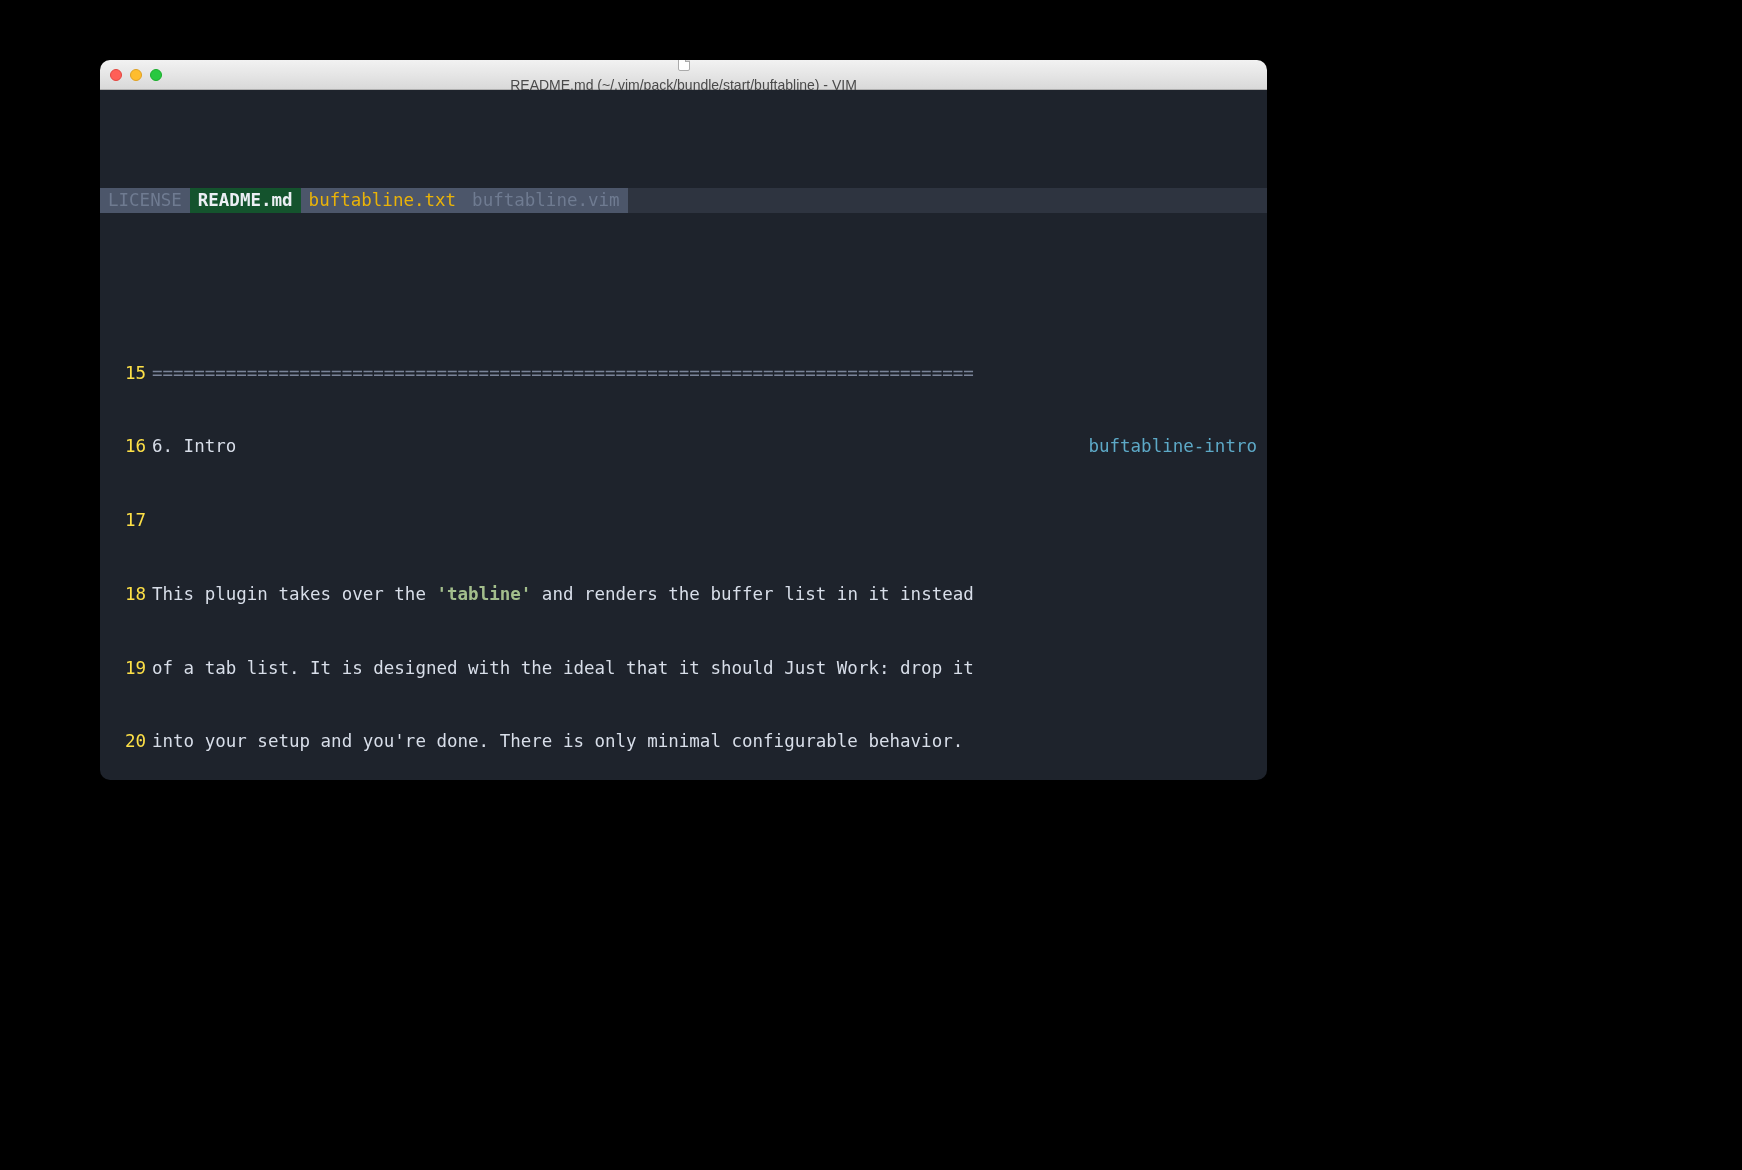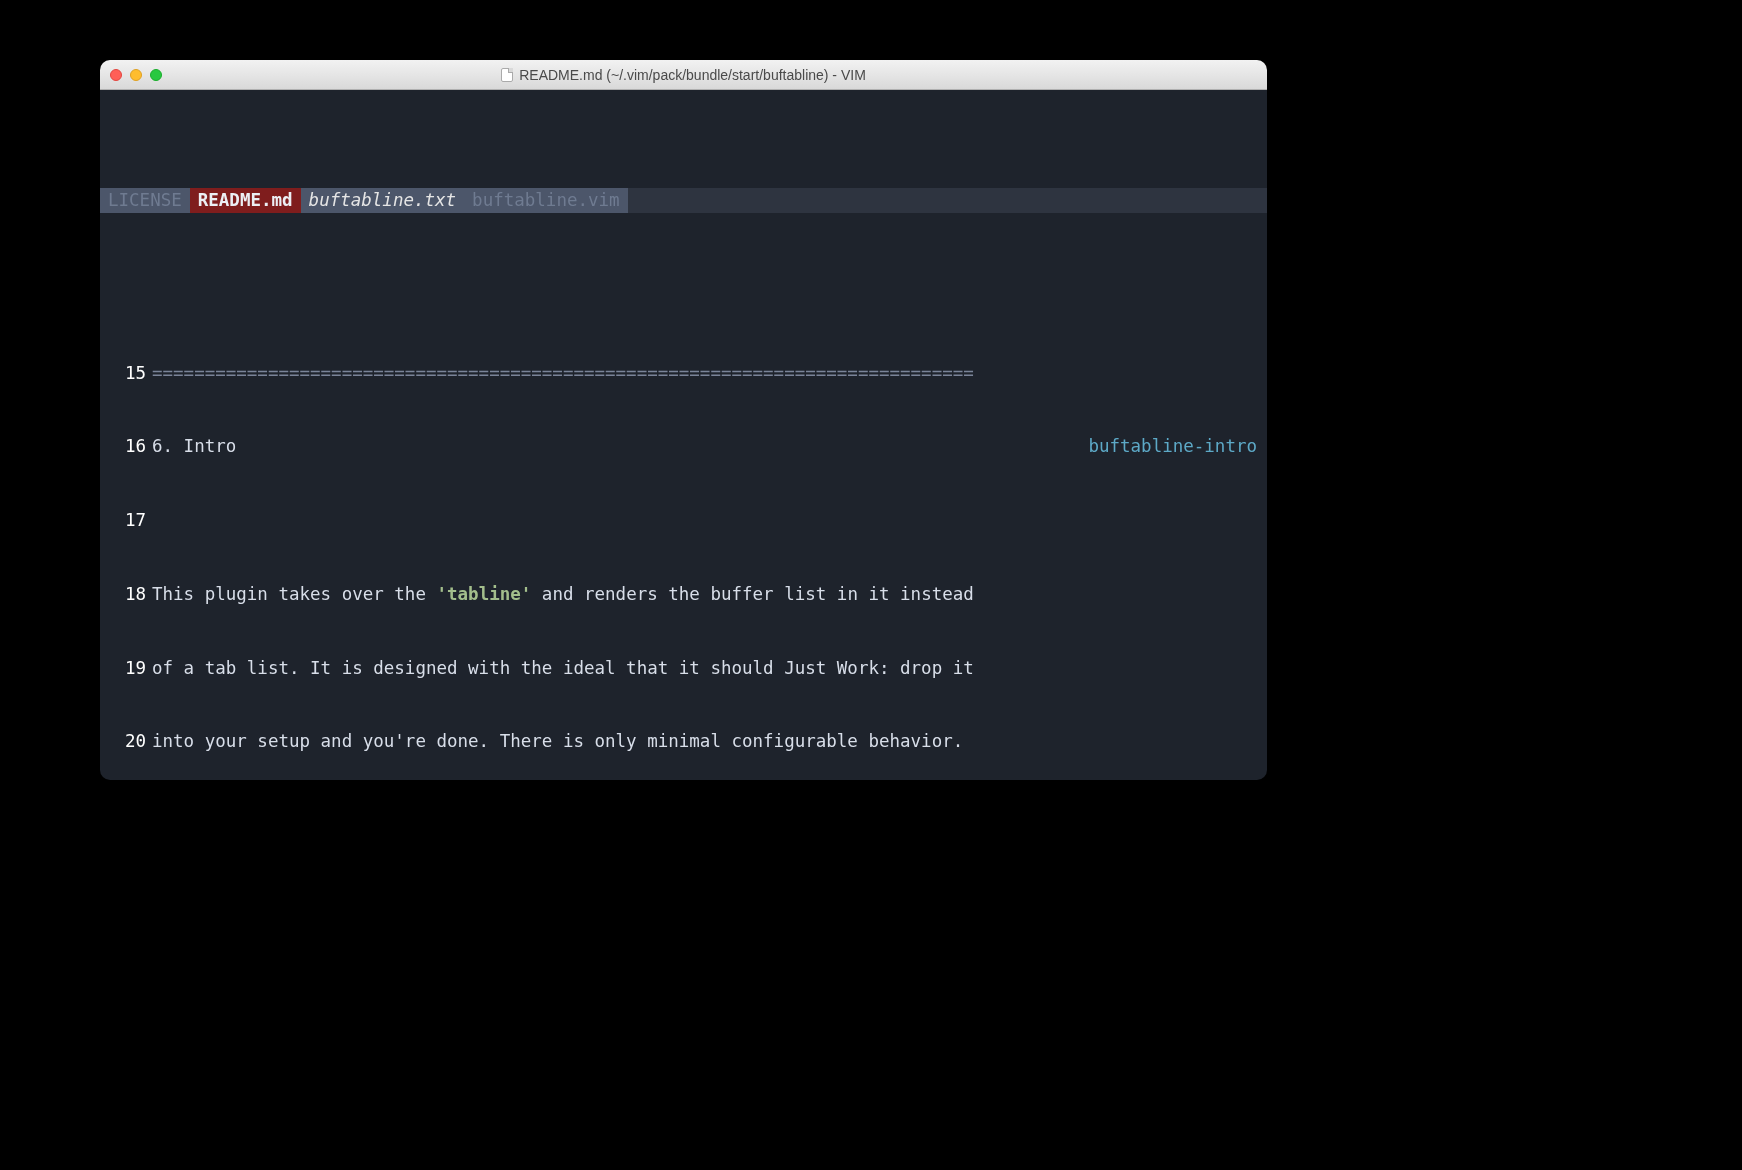--- a/index.html
+++ b/index.html
@@ -17,42 +17,42 @@
   }
   .traffic { display:flex; gap:8px; margin-left:10px; }
   .tl-btn { width:12px; height:12px; border-radius:50%; }
   .tl-close { background:#ff5f57; border:1px solid #e2463f; }
   .tl-min   { background:#ffbd2e; border:1px solid #dea023; }
   .tl-zoom  { background:#28c840; border:1px solid #1aad2b; }
   .title-center {
     position:absolute; left:0; right:0; text-align:center;
     font-family: -apple-system, "Helvetica Neue", Arial, sans-serif;
     font-size: 14px; color: #4a4a4a;
-    display:flex; justify-content:center; align-items:center; gap:6px;
+    display:flex; justify-content:center; align-items:center; gap:6px;flex-direction:column;
   }
   .file-icon { width:12px; height:14px; background:#fff; border:1px solid #aaa; border-radius:2px; position:relative; }
   .file-icon::after { content:""; position:absolute; top:-1px; right:-1px; width:4px; height:4px; background:#d9d9d9; border-left:1px solid #aaa; border-bottom:1px solid #aaa; }
 
   .term {
     position:absolute; top:30px; bottom:0; left:0; right:0;
     background:#1e232c; color:#d8dee9;
     font-size: 17.5px; line-height: 24.6px;
     white-space: pre;
   }
   .tabbar {
     height: 24.6px; background:#4c566a; display:flex;
   }
   .tab { padding:0 8px; color:#88c0d0; }
-  .tab.active { background:#7f1d1d; color:#eceff4; font-weight:bold; }
+  .tab.active { background:#14532d; color:#eceff4; font-weight:bold; }
   .tab.hidden { color:#6f7b91;text-align:center; }
-  .tab.mod { color:#e5e5e5;font-style:italic; }
+  .tab.mod { color:#eab308; }
   .tabfill { flex:1; background:#2e3440; }
 
   .row { height:24.6px; display:flex; }
-  .gutter { width:52px; text-align:right; padding-right:6px; color:#ffffff; flex:none; }
+  .gutter { width:52px; text-align:right; padding-right:6px; color:#fde047; flex:none; }
   .txt { flex:1; color:#d8dee9; overflow:hidden; }
   .tag-right { position:absolute; right:10px; color:#5da9c7; }
   .rule { color:#7a8499; }
   .string { color:#a3be8c;font-weight:bold; }
   .under-shadow {
     position:absolute; left:100px; top:780px; width:1167px; height:30px;
     background: radial-gradient(ellipse at center, rgba(0,0,0,0.4), transparent 70%);
   }
 </style>
 </head>

